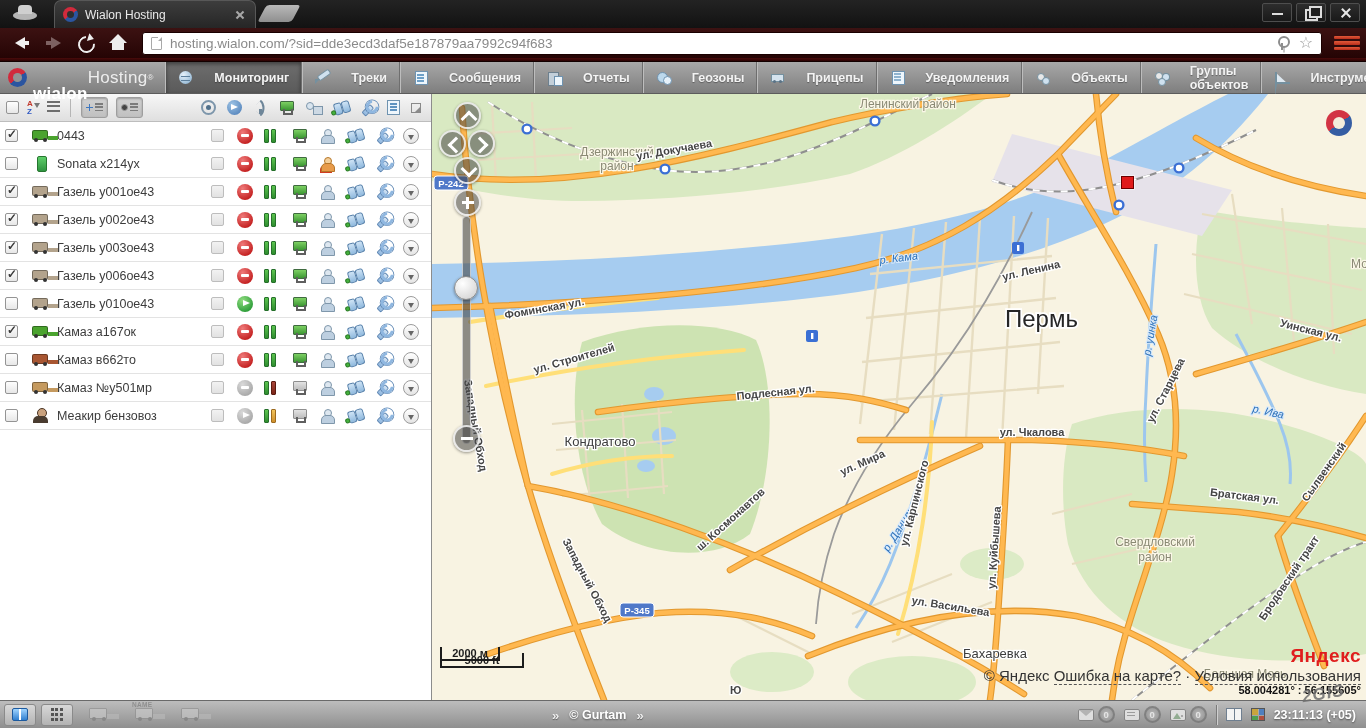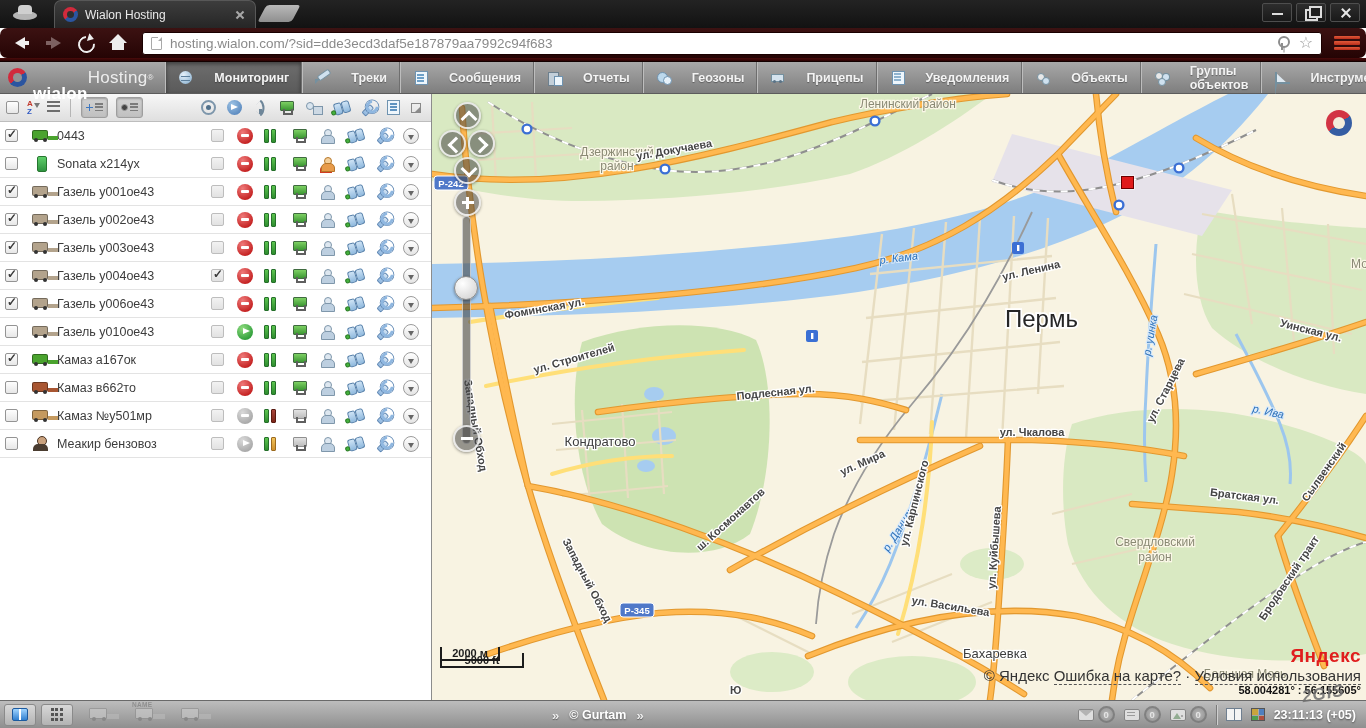--- a/index.html
+++ b/index.html
@@ -20,21 +20,21 @@
   .tab-close::after{transform:rotate(-45deg);}
   .newtab{position:absolute;left:262px;top:5px;width:34px;height:17px;background:linear-gradient(#b9b9b9,#8f8f8f);transform:skewX(-28deg);border-radius:3px;}
   .wincontrols{position:absolute;right:6px;top:3px;display:flex;}
   .winbtn{width:30px;height:19px;border:1px solid #4e4e4e;background:linear-gradient(#2d2d2d,#191919);margin-left:4px;border-radius:2px;position:relative;}
   .winbtn.min::before{content:"";position:absolute;left:9px;top:9px;width:11px;height:2px;background:#dcdcdc;}
   .winbtn.rest::before{content:"";position:absolute;left:8px;top:5px;width:9px;height:8px;border:2px solid #dcdcdc;}
   .winbtn.rest::after{content:"";position:absolute;left:12px;top:2px;width:9px;height:8px;border:2px solid #dcdcdc;background:#1f1f1f;}
   .winbtn.close::before,.winbtn.close::after{content:"";position:absolute;left:9px;top:8px;width:12px;height:2.4px;background:#e6e6e6;transform:rotate(45deg);}
   .winbtn.close::after{transform:rotate(-45deg);}
 
-  .btoolbar{position:relative;height:30px;background:linear-gradient(#3c1212,#250404);display:flex;align-items:center;padding:0 6px;border-radius:7px;}
+  .btoolbar{position:relative;height:30px;background:linear-gradient(#3c1212,#250404);display:flex;align-items:center;padding:0 6px;}
   .redline{height:4px;background:linear-gradient(#4a0b0b,#2a0202);border-bottom:1px solid #120000;}
   .navbtn{width:26px;height:22px;position:relative;margin:0 3px;flex:0 0 auto;}
   .arrow-left::before{content:"";position:absolute;left:6px;top:5px;border-right:10px solid #f0f0f0;border-top:6px solid transparent;border-bottom:6px solid transparent;}
   .arrow-left::after{content:"";position:absolute;left:13px;top:9px;width:7px;height:4px;background:#f0f0f0;}
   .arrow-right::before{content:"";position:absolute;left:10px;top:5px;border-left:10px solid #7d6161;border-top:6px solid transparent;border-bottom:6px solid transparent;}
   .arrow-right::after{content:"";position:absolute;left:5px;top:9px;width:7px;height:4px;background:#7d6161;}
   .reload::before{content:"";position:absolute;left:5px;top:4px;width:13px;height:13px;border:2.6px solid #ededed;border-radius:50%;border-top-color:transparent;transform:rotate(40deg);}
   .reload::after{content:"";position:absolute;left:15px;top:2px;border-left:6px solid #ededed;border-top:4px solid transparent;border-bottom:4px solid transparent;transform:rotate(18deg);}
   .homebtn::before{content:"";position:absolute;left:7px;top:10px;width:12px;height:8px;background:#ededed;}
   .homebtn::after{content:"";position:absolute;left:4px;top:2px;border-bottom:9px solid #ededed;border-left:9px solid transparent;border-right:9px solid transparent;}
@@ -447,38 +447,20 @@
           <span class="dr" data-v="blue"></span>
           <span class="bi">
               <i></i>
             </span>
           <span class="wr"></span>
           <span class="dd"></span>
         </div>
         <div class="row">
           <span class="cb" data-checked="true"></span>
           <span class="uic" data-v="van-gray"></span>
-          <span class="rname">Газель у004ое43</span>
-          <span class="cb dim" data-checked="true"></span>
-          <span class="mo" data-v="stop-red"></span>
-          <span class="ba" data-v="gg">
-              <i></i>
-              <i></i>
-            </span>
-          <span class="mn" data-v="on"></span>
-          <span class="dr" data-v="blue"></span>
-          <span class="bi">
-              <i></i>
-            </span>
-          <span class="wr"></span>
-          <span class="dd"></span>
-        </div>
-        <div class="row">
-          <span class="cb" data-checked="true"></span>
-          <span class="uic" data-v="van-gray"></span>
           <span class="rname">Газель у006ое43</span>
           <span class="cb dim" data-checked="false"></span>
           <span class="mo" data-v="stop-red"></span>
           <span class="ba" data-v="gg">
               <i></i>
               <i></i>
             </span>
           <span class="mn" data-v="on"></span>
           <span class="dr" data-v="blue"></span>
           <span class="bi">

